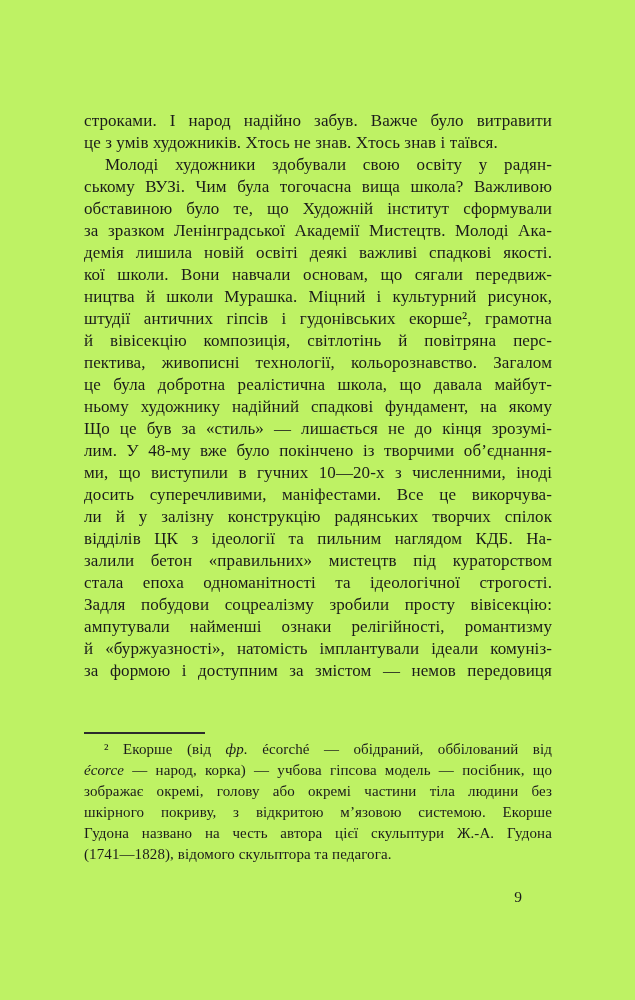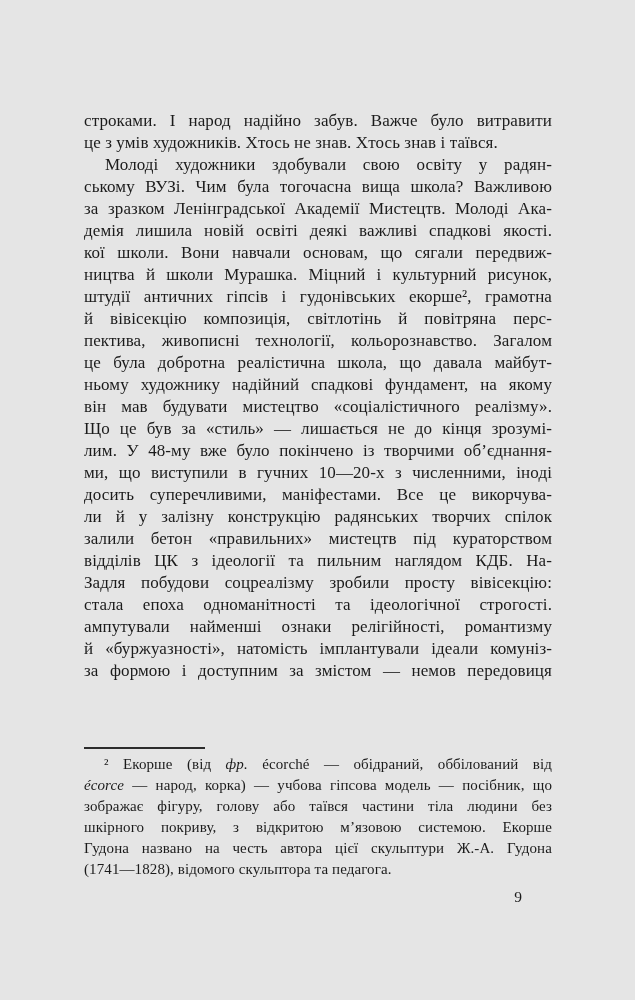--- a/index.html
+++ b/index.html
@@ -1,20 +1,20 @@
 <!DOCTYPE html>
 <html><head>
 <meta charset="utf-8">
 <style>
   html, body { margin: 0; padding: 0; background: #ffffff; }
   .page {
     position: relative;
     width: 635px;
     height: 1000px;
-    background: #e5e5e5;
+    background: #bef264;
     font-family: "Liberation Serif", serif;
     color: #1b1b1b;
     overflow: hidden;
   }
   .text-block {
     position: absolute;
     left: 84px;
     top: 110px;
     width: 468px;
   }
@@ -25,21 +25,21 @@
     overflow: hidden;
     text-align: justify;
     text-align-last: justify;
     letter-spacing: 0.1px;
   }
   .line.para-end { text-align-last: left; }
   .line.indent { text-indent: 21px; }
   .footnote {
     position: absolute;
     left: 84px;
-    top: 747px;
+    top: 732px;
     width: 468px;
   }
   .fn-rule {
     width: 121px;
     height: 2px;
     background: #2c2c2c;
     margin-bottom: 5px;
   }
   .fline {
     font-size: 15px;
@@ -66,53 +66,53 @@
 </head>
 <body>
 
 <div class="page">
 
   <div class="text-block">
     <div class="line">строками. І народ надійно забув. Важче було витравити</div>
     <div class="line para-end">це з умів художників. Хтось не знав. Хтось знав і таївся.</div>
     <div class="line indent">Молоді художники здобували свою освіту у радян-</div>
     <div class="line">ському ВУЗі. Чим була тогочасна вища школа? Важливою</div>
+    <div class="line">обставиною було те, що Художній інститут сформували</div>
     <div class="line">за зразком Ленінградської Академії Мистецтв. Молоді Ака-</div>
     <div class="line">демія лишила новій освіті деякі важливі спадкові якості.</div>
     <div class="line">кої школи. Вони навчали основам, що сягали передвиж-</div>
     <div class="line">ництва й школи Мурашка. Міцний і культурний рисунок,</div>
     <div class="line">штудії античних гіпсів і гудонівських екорше², грамотна</div>
     <div class="line">й вівісекцію композиція, світлотінь й повітряна перс-</div>
     <div class="line">пектива, живописні технології, кольорознавство. Загалом</div>
     <div class="line">це була добротна реалістична школа, що давала майбут-</div>
     <div class="line">ньому художнику надійний спадкові фундамент, на якому</div>
-    <div class="line">він мав будувати мистецтво «соціалістичного реалізму».</div>
     <div class="line">Що це був за «стиль» — лишається не до кінця зрозумі-</div>
     <div class="line">лим. У 48-му вже було покінчено із творчими об’єднання-</div>
     <div class="line">ми, що виступили в гучних 10—20-х з численними, іноді</div>
     <div class="line">досить суперечливими, маніфестами. Все це викорчува-</div>
     <div class="line">ли й у залізну конструкцію радянських творчих спілок</div>
+    <div class="line">відділів ЦК з ідеології та пильним наглядом КДБ. На-</div>
     <div class="line">залили бетон «правильних» мистецтв під кураторством</div>
-    <div class="line">відділів ЦК з ідеології та пильним наглядом КДБ. На-</div>
+    <div class="line">стала епоха одноманітності та ідеологічної строгості.</div>
     <div class="line">Задля побудови соцреалізму зробили просту вівісекцію:</div>
-    <div class="line">стала епоха одноманітності та ідеологічної строгості.</div>
     <div class="line">ампутували найменші ознаки релігійності, романтизму</div>
     <div class="line">й «буржуазності», натомість імплантували ідеали комуніз-</div>
     <div class="line">за формою і доступним за змістом — немов передовиця</div>
   </div>
 
   <div class="footnote">
     <div class="fn-rule"></div>
     <div class="fline first">
       <span>²</span><span> Екорше (від </span><span class="it">фр.</span><span> écorché — обідраний, оббілований від</span>
     </div>
     <div class="fline">
       <span class="it">écorce</span><span> — народ, корка) — учбова гіпсова модель — посібник, що</span>
     </div>
-    <div class="fline">зображає фігуру, голову або таївся частини тіла людини без</div>
+    <div class="fline">зображає окремі, голову або окремі частини тіла людини без</div>
     <div class="fline">шкірного покриву, з відкритою м’язовою системою. Екорше</div>
     <div class="fline">Гудона названо на честь автора цієї скульптури Ж.-А. Гудона</div>
     <div class="fline last">(1741—1828), відомого скульптора та педагога.</div>
   </div>
 
   <div class="page-number">9</div>
 
 </div>
 
 </body></html>

